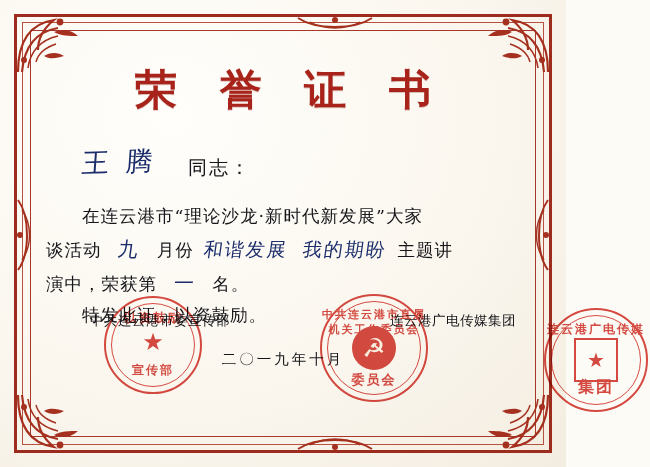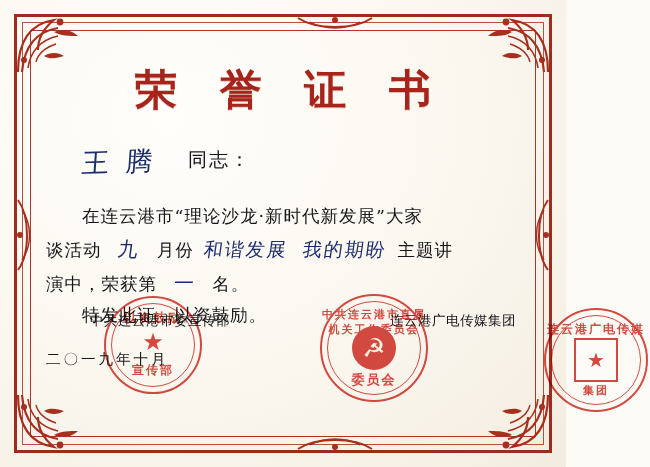--- a/index.html
+++ b/index.html
@@ -98,21 +98,21 @@
     transform: skewX(-6deg) rotate(-2deg);
     padding-bottom: 2px;
     min-width: 92px;
   }
   .recipient-suffix {
     font-family: Liberation Mono, monospace;
     font-size: 19px;
     color: #16161a;
     letter-spacing: 2px;
     margin-left: 14px;
-    margin-bottom: 9px;
+    margin-bottom: 1px;
   }
 
   .body-text {
     margin-top: 18px;
     font-family: "DejaVu Serif", serif;
     font-size: 17.5px;
     line-height: 33px;
     color: #16161a;
     letter-spacing: 1px;
   }
@@ -155,21 +155,21 @@
     font-family: "DejaVu Serif", serif;
     font-size: 13.5px;
     color: #16161a;
     letter-spacing: 0.5px;
     margin-left: 32px;
   }
   .date-line {
     position: absolute;
     left: 0; right: 0;
     top: 306px;
-    text-align: left;
+    text-align: center;
     font-family: "DejaVu Serif", serif;
     font-size: 14.5px;
     color: #16161a;
     letter-spacing: 3px;
   }
 
   
   .seal {
     position: absolute;
     border-radius: 50%;
@@ -204,21 +204,21 @@
   .seal-1 .seal-arc-top    { top: 12px;  font-size: 12.5px; }
   .seal-1 .seal-arc-bottom { bottom: 13px; font-size: 12px; }
   .seal-1 .seal-star { font-size: 24px; top: 47%; }
 
   .seal-2 { left: 274px; top: 250px; width: 104px; height: 104px; }
   .seal-2 .seal-arc-top    { top: 11px; font-size: 11px; }
   .seal-2 .seal-arc-bottom { bottom: 11px; font-size: 13px; }
 
   .seal-3 { left: 450px; top: 264px; width: 100px; height: 100px; margin-left: 48px; }
   .seal-3 .seal-arc-top    { top: 11px; font-size: 12px; }
-  .seal-3 .seal-arc-bottom { bottom: 12px; font-size: 11px; }
+  .seal-3 .seal-arc-bottom { bottom: 12px; font-size: 16px; }
 
   .hammer-sickle {
     position: absolute;
     left: 50%; top: 50%;
     transform: translate(-50%,-50%);
     width: 44px; height: 44px;
     border-radius: 50%;
     background: #cf2b22;
     color: #fdf6ef;
     font-size: 26px;

